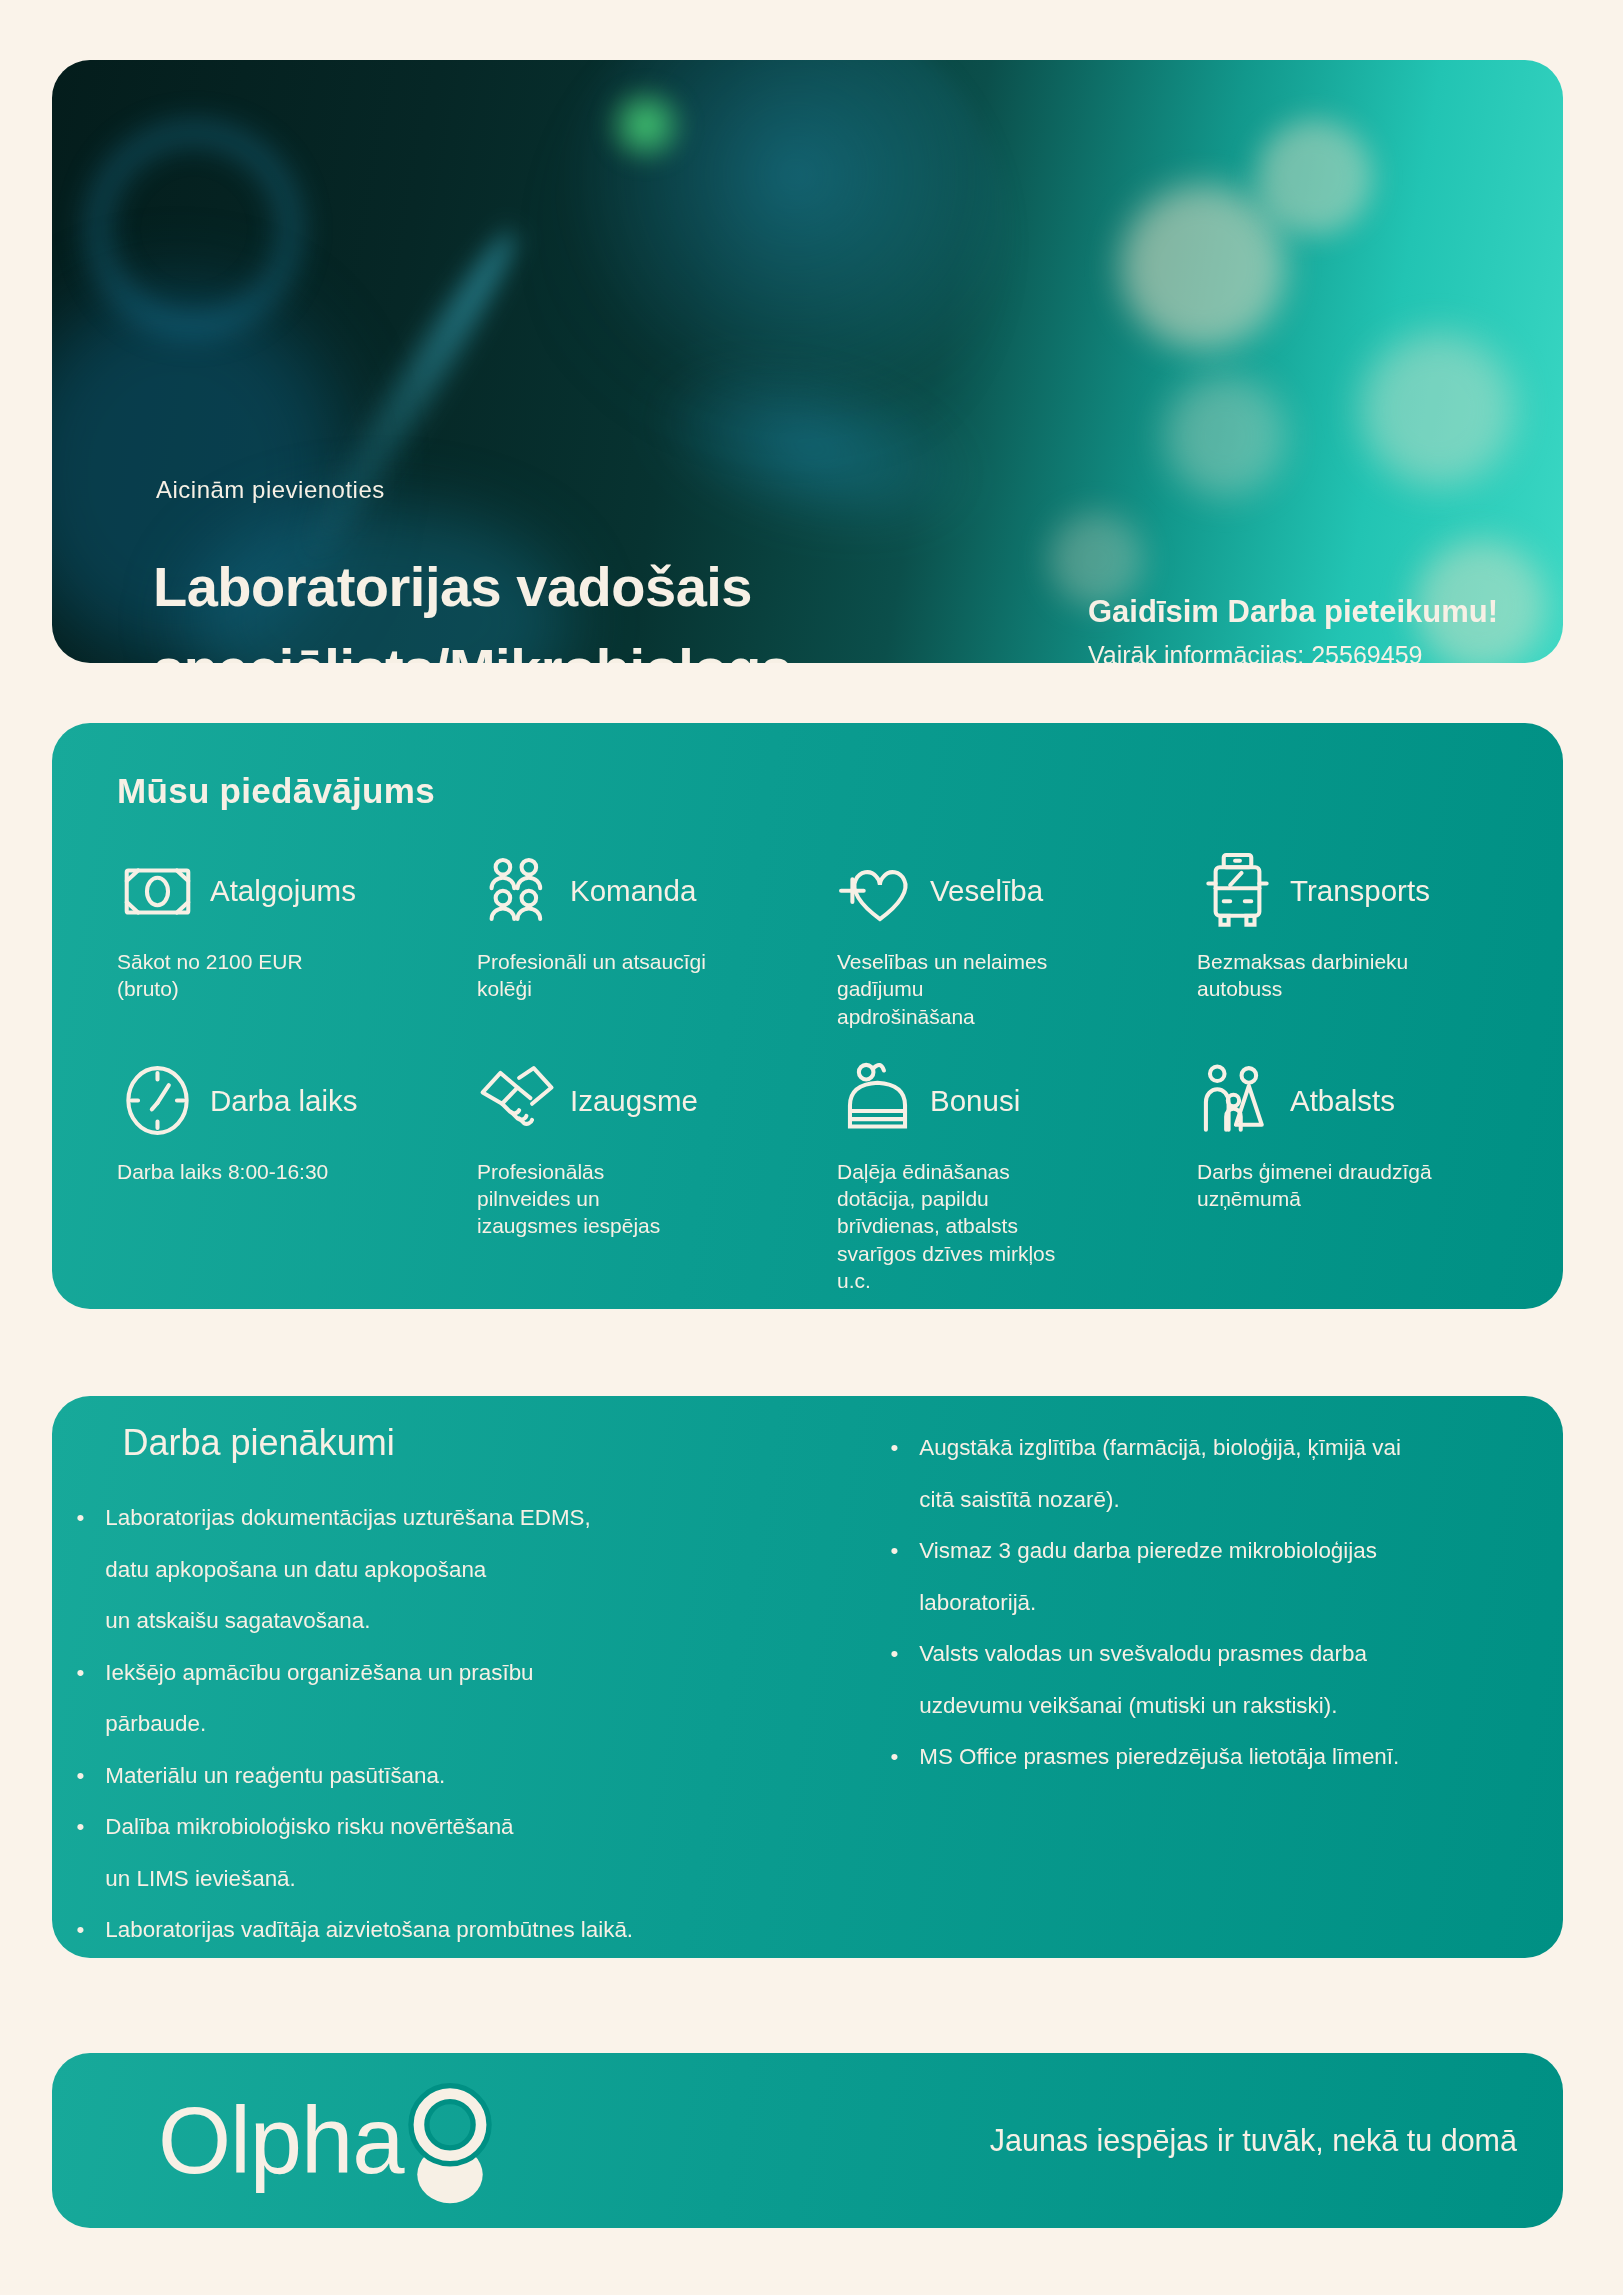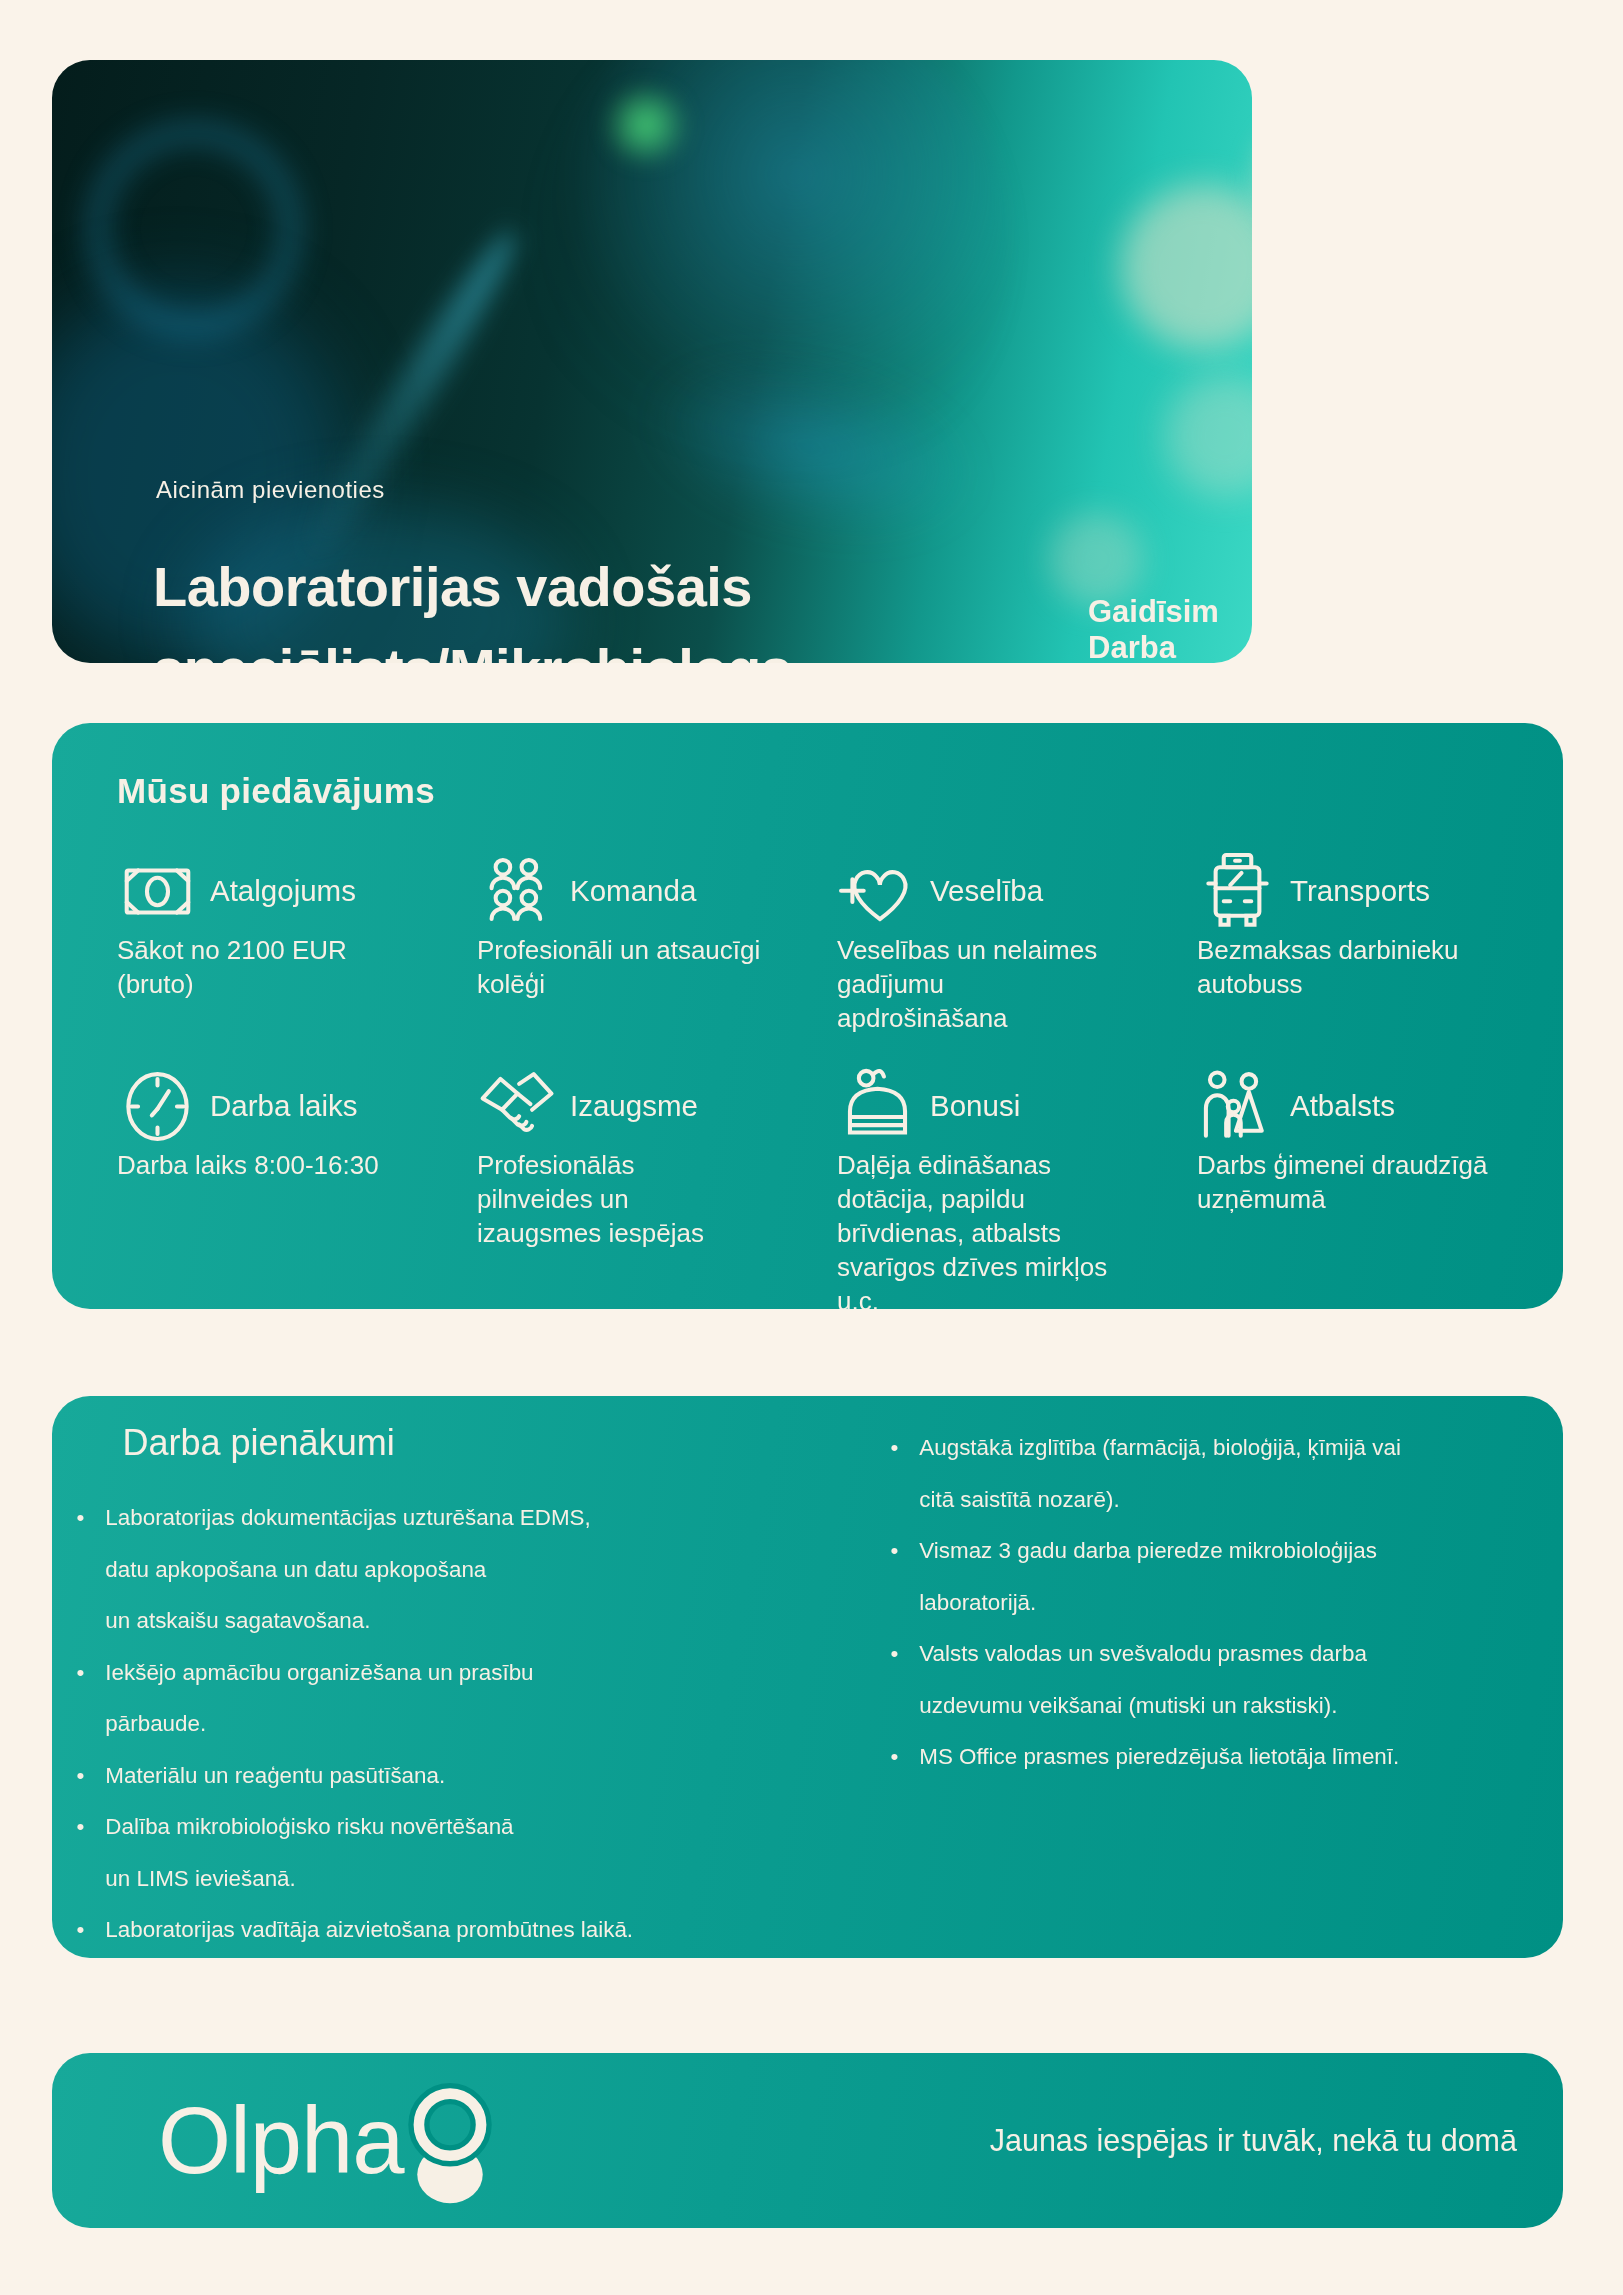--- a/index.html
+++ b/index.html
@@ -12,38 +12,38 @@
     width:1623px;height:2295px;position:relative;background:var(--cream);
     font-family:"Liberation Sans","DejaVu Sans",sans-serif;color:var(--text);
     -webkit-font-smoothing:antialiased;overflow:hidden;
   }
   .card{
     position:absolute;left:52px;width:1511px;border-radius:38px;overflow:hidden;
     background:linear-gradient(100deg,var(--teal-a) 0%,var(--teal-b) 45%,var(--teal-c) 100%);
   }
   
   .hero{
-    position:absolute;left:52px;top:60px;width:1200px;height:603px;border-radius:38px;overflow:hidden;
+    position:absolute;left:52px;top:60px;width:1511px;height:603px;border-radius:38px;overflow:hidden;
     background:linear-gradient(100deg,#041d1c 0%,#062726 24%,#073331 42%,#0b4f4b 58%,#12988c 74%,#22c4b3 86%,#3bd8c4 100%);
   }
   .bokeh{position:absolute;border-radius:50%}
   .hero-kicker{position:absolute;left:104px;top:416px;font-size:24px;letter-spacing:0.5px}
   .hero-title{position:absolute;left:101px;top:448px;font-size:56px;font-weight:bold;line-height:1.47;letter-spacing:-0.5px}
   .hero-cta{position:absolute;left:1036px;top:534px}
   .hero-cta-title{font-size:31px;font-weight:bold;margin:0 0 11px 0}
   .hero-cta-sub{font-size:25px;margin:0}
   
   .offer{top:723px;height:586px;padding:48px 20px 0 65px}
   .offer h2{font-size:35px;font-weight:bold;margin:0 0 37px 0;letter-spacing:0.3px}
   .offer-grid{display:grid;grid-template-columns:repeat(4,1fr);column-gap:14px;row-gap:28px}
   .benefit-head{display:flex;align-items:center;gap:12px;height:86px}
   .benefit-icon{width:81px;height:81px;flex:0 0 auto;color:var(--text)}
   .benefit-icon svg{width:100%;height:100%}
   .benefit-label{font-size:29.5px}
-  .benefit-desc{font-size:26px;line-height:1.3;max-width:314px;white-space:pre-line}
+  .benefit-desc{font-size:21px;line-height:1.3;margin-top:14px;max-width:314px;white-space:pre-line}
   
   .req{top:1396px;height:562px;padding:26px 33px 0 24.5px}
   .req-grid{display:grid;grid-template-columns:56% 44%}
   .req h2{font-size:36px;font-weight:normal;margin:0 0 28px 46px}
   .req ul{list-style:none;margin:0;padding:0;font-size:22.4px;line-height:2.3}
   .req li{display:flex;align-items:flex-start;gap:21px}
   .req .dot{flex:0 0 auto}
   .req .li-text{white-space:pre-line}
   
   .footer{top:2053px;height:175px;display:flex;align-items:center;justify-content:space-between;padding:0 46px 0 106px}

